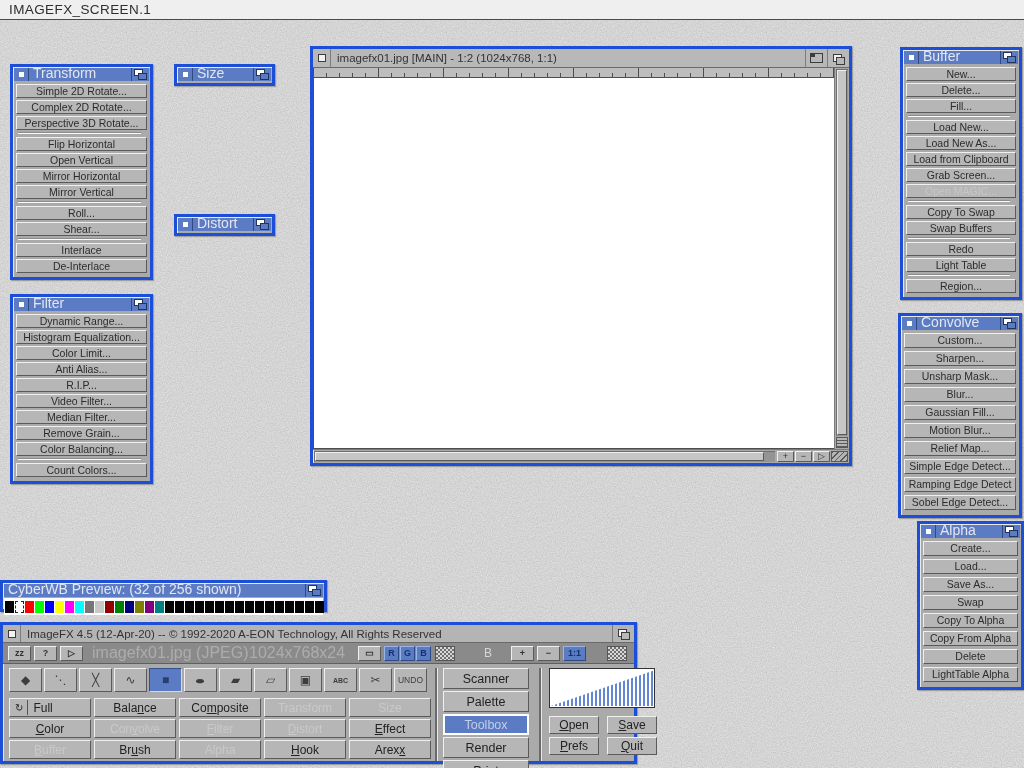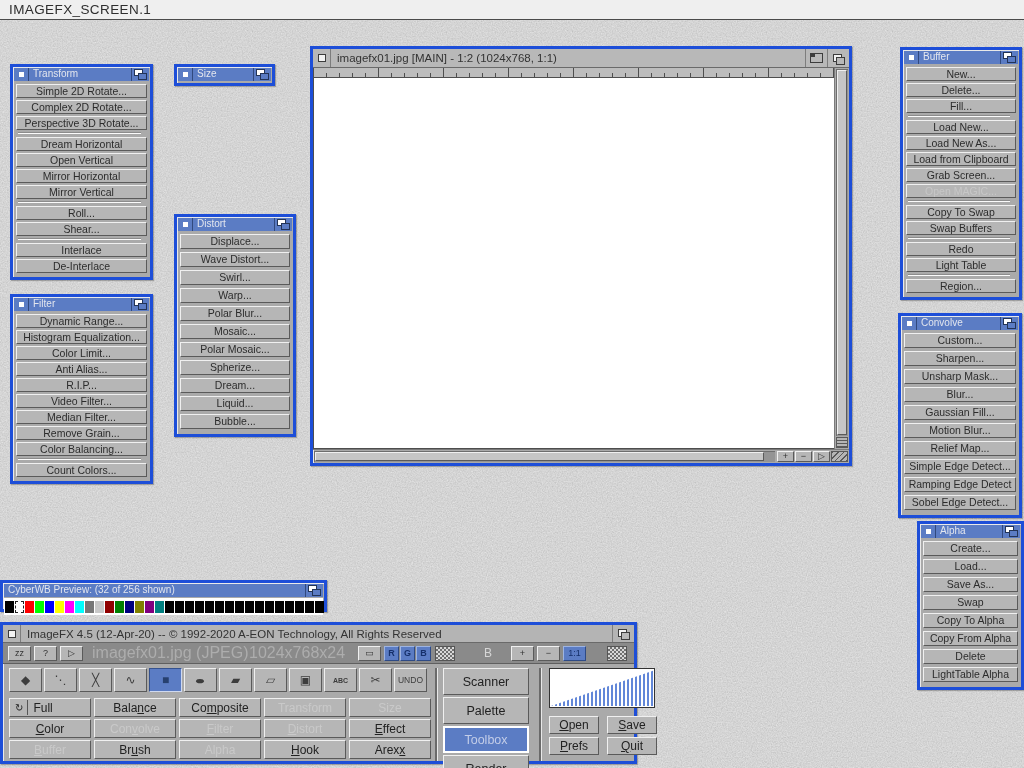--- a/index.html
+++ b/index.html
@@ -9,40 +9,40 @@
   u{text-decoration-thickness:1px;text-underline-offset:1px}
 
   
   .screen-titlebar{position:absolute;left:0;top:0;width:1024px;height:20px;background:#efefef;
     border-bottom:1px solid #4a4a4a;z-index:6;display:flex;align-items:center;
     padding-left:9px;box-sizing:border-box;color:#2e2e2e;font-size:13.5px;letter-spacing:.4px}
 
   
   .window,.panel{position:absolute;box-sizing:border-box;background:#aaa;
     border:3px solid #1d4ed8;box-shadow:inset 1px 1px 0 #e9e9e9,1px 1px 1px rgba(0,0,0,.25);z-index:2}
-  .ptitle{height:13px;background:#5b7cc4;display:flex;align-items:flex-start;margin:1px 1px 2px;
-    color:#e3e6ee;font-size:10px;overflow:hidden}
+  .ptitle{height:13px;background:#5b7cc4;display:flex;align-items:flex-end;margin:1px 1px 2px;
+    color:#e3e6ee;font-size:14px;overflow:hidden}
   .close-gadget{width:14px;height:13px;border-right:1px solid #31497e;display:flex;align-items:center;
     justify-content:center;flex:none;cursor:pointer}
   .close-gadget i{width:5px;height:5px;background:#fff;display:block}
   .ptext{flex:1;padding-left:4px;white-space:nowrap}
   .depth-gadget{width:17px;height:13px;border-left:1px solid #31497e;position:relative;flex:none;cursor:pointer}
   .depth-gadget i{position:absolute;width:7px;height:5px;border:1px solid #233457;display:block}
   .depth-gadget .b1{left:2px;top:1px;background:#fff}
   .depth-gadget .b2{left:6px;top:5px;background:#5b7cc4}
   .pbody{padding:1px 3px 2px}
   .p-btn{background:#b6b6b6;border:1px solid;border-color:#f0f0f0 #5a5a5a #5a5a5a #f0f0f0;
     color:#2c2c2c;text-align:center;font-size:10.5px;height:12px;line-height:12px;margin-bottom:2px;
     cursor:pointer;white-space:nowrap;overflow:hidden}
   .p-btn.ghosted{color:#c7c7c7;cursor:default}
   .p-btn.sep{height:0;background:none;border:none;border-top:1px solid #8c8c8c;
     border-bottom:1px solid #fbfbfb;margin:2px 6px 3px 2px}
   #panel-transform{left:10px;top:64px;width:143px}
   #panel-size{left:174px;top:64px;width:101px}
-  #panel-distort{left:174px;top:214px;width:122px}
+  #panel-distort{left:174px;top:214px;width:101px}
   #panel-filter{left:10px;top:294px;width:143px}
   #panel-buffer{left:900px;top:47px;width:122px}
   #panel-convolve{left:898px;top:313px;width:124px}
   #panel-alpha{left:917px;top:521px;width:107px}
   #panel-distort .p-btn:not(.sep),#panel-convolve .p-btn:not(.sep),
   #panel-alpha .p-btn:not(.sep){height:13px;line-height:13px;margin-bottom:3px}
 
   
   .image-window{left:310px;top:46px;width:542px;height:420px;z-index:1;display:flex;flex-direction:column}
   .wtitle{height:18px;background:#b8b8b8;border-bottom:1px solid #6a6a6a;display:flex;
@@ -88,21 +88,21 @@
   .swatch-row{height:15px;margin:0 1px 1px;background:#fff;display:flex;align-items:center;padding:1px}
   .swatch{width:9px;height:12px;margin-right:1px;flex:none;cursor:pointer}
   .swatch.selected{outline:1px dashed #222;outline-offset:-1px}
 
   
   .toolbar{left:0;top:622px;width:637px;height:142px;z-index:3;display:flex;flex-direction:column}
   .toolbar .wtitle{height:17px;background:#b4b4b4}
   .info-row{height:21px;flex:none;background:#8a8a8a;border-bottom:1px solid #5f5f5f;
     display:flex;align-items:center;gap:3px;padding:0 5px;box-sizing:border-box}
   .ib{height:15px;min-width:23px;box-sizing:border-box;background:#b6b6b6;border:1px solid;
-    border-color:#f0f0f0 #5a5a5a #5a5a5a #f0f0f0;font-size:9px;font-weight:normal;color:#333;
+    border-color:#f0f0f0 #5a5a5a #5a5a5a #f0f0f0;font-size:9px;font-weight:bold;color:#333;
     display:flex;align-items:center;justify-content:center;cursor:pointer;padding:0 2px}
   .ghost-txt{color:#adadad;font-size:16px;white-space:nowrap}
   .fname{margin-left:6px;width:150px}
   .dims{margin-left:4px}
   .disp-btn{margin-left:10px}
   .rgb-btn{width:15px;height:15px;box-sizing:border-box;background:#5b7cc4;border:1px solid;
     border-color:#9db4e2 #2e4a85 #2e4a85 #9db4e2;color:#16306b;font-size:9px;font-weight:bold;
     display:flex;align-items:center;justify-content:center;cursor:pointer;margin-right:1px}
   .rgb-group{display:flex}
   .checker{background:repeating-conic-gradient(#707070 0% 25%,#d8d8d8 0% 50%) 0 0/4px 4px;
@@ -125,21 +125,21 @@
   .grid-btn{height:19px;box-sizing:border-box;background:#b6b6b6;border:1px solid;
     border-color:#f0f0f0 #5a5a5a #5a5a5a #f0f0f0;font-size:12px;color:#222;display:flex;
     align-items:center;justify-content:center;cursor:pointer;padding:0;white-space:nowrap}
   .grid-btn.ghosted{color:#c9c9c9;cursor:default}
   .cyc{display:none}
   .grid-btn.cycle{justify-content:flex-start;padding-left:4px}
   .grid-btn.cycle .cyc{display:inline-block;border-right:1px solid #555;padding:0 4px 0 1px;
     margin-right:5px;font-size:10px;line-height:15px}
   .mid-col{width:96px;flex:none;padding-left:5px;margin-left:4px;
     border-left:1px solid #e8e8e8;box-shadow:-2px 0 0 #6a6a6a}
-  .sect-btn{width:86px;height:27px;box-sizing:border-box;background:#b6b6b6;border:1px solid;
+  .sect-btn{width:86px;height:21px;box-sizing:border-box;background:#b6b6b6;border:1px solid;
     border-color:#f0f0f0 #5a5a5a #5a5a5a #f0f0f0;font-size:12.5px;color:#222;display:flex;
     align-items:center;justify-content:center;cursor:pointer;margin-bottom:2px;padding:0}
   .sect-btn.selected{background:#5b7cc4;border:2px solid #fff;color:#c3cde8}
   .right-col{flex:1;display:flex;flex-direction:column;padding-left:7px;margin-left:2px;
     border-left:1px solid #e8e8e8;box-shadow:-2px 0 0 #6a6a6a;padding-right:5px;padding-bottom:6px}
   .gradient{width:104px;height:38px;background:#fff;border:1px solid #333;position:relative;overflow:hidden;flex:none}
   .gradient::before{content:"";position:absolute;inset:1px;
     background:repeating-linear-gradient(90deg,#6287d8 0 2px,#fff 2px 4px);
     clip-path:polygon(0 100%,100% 2%,100% 100%)}
   .files{margin-top:auto;display:grid;grid-template-columns:50px 50px;gap:3px 8px}
@@ -188,21 +188,21 @@
           <i class="b1"></i>
           <i class="b2"></i>
         </span>
       </div>
       <div class="pbody">
 
       <div class="p-btn">Simple 2D Rotate...</div>
         <div class="p-btn">Complex 2D Rotate...</div>
         <div class="p-btn">Perspective 3D Rotate...</div>
         <div class="p-btn sep"></div>
-        <div class="p-btn">Dream Horizontal</div>
+        <div class="p-btn">Flip Horizontal</div>
         <div class="p-btn">Open Vertical</div>
         <div class="p-btn">Mirror Horizontal</div>
         <div class="p-btn">Mirror Vertical</div>
         <div class="p-btn sep"></div>
         <div class="p-btn">Roll...</div>
         <div class="p-btn">Shear...</div>
         <div class="p-btn sep"></div>
         <div class="p-btn">Interlace</div>
         <div class="p-btn">De-Interlace</div>
       </div>
@@ -220,34 +220,20 @@
     </section><section class="panel" id="panel-distort">
       <div class="ptitle">
         <span class="close-gadget">
           <i></i>
         </span>
         <span class="ptext">Distort</span>
         <span class="depth-gadget">
           <i class="b1"></i>
           <i class="b2"></i>
         </span>
-      </div>
-      <div class="pbody">
-
-      <div class="p-btn">Displace...</div>
-        <div class="p-btn">Wave Distort...</div>
-        <div class="p-btn">Swirl...</div>
-        <div class="p-btn">Warp...</div>
-        <div class="p-btn">Polar Blur...</div>
-        <div class="p-btn">Mosaic...</div>
-        <div class="p-btn">Polar Mosaic...</div>
-        <div class="p-btn">Spherize...</div>
-        <div class="p-btn">Dream...</div>
-        <div class="p-btn">Liquid...</div>
-        <div class="p-btn">Bubble...</div>
       </div>
     </section><section class="panel" id="panel-filter">
       <div class="ptitle">
         <span class="close-gadget">
           <i></i>
         </span>
         <span class="ptext">Filter</span>
         <span class="depth-gadget">
           <i class="b1"></i>
           <i class="b2"></i>

